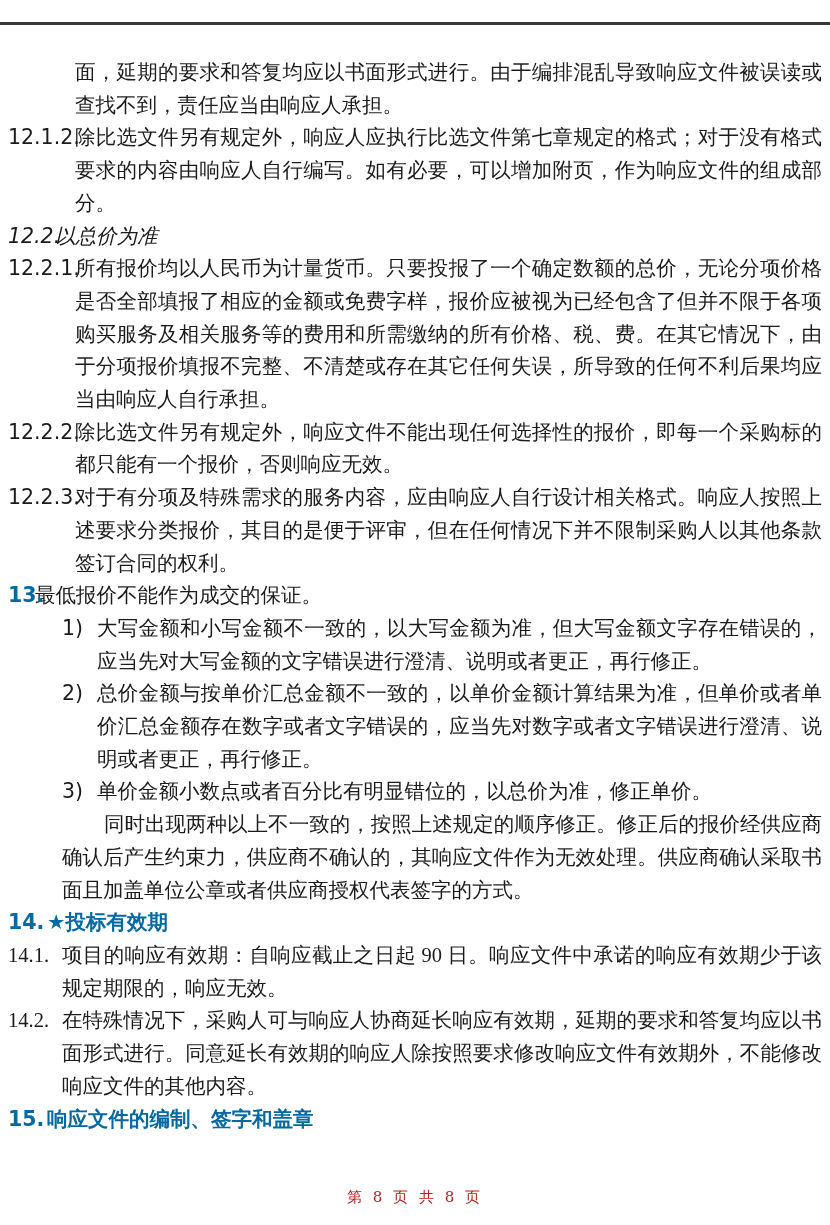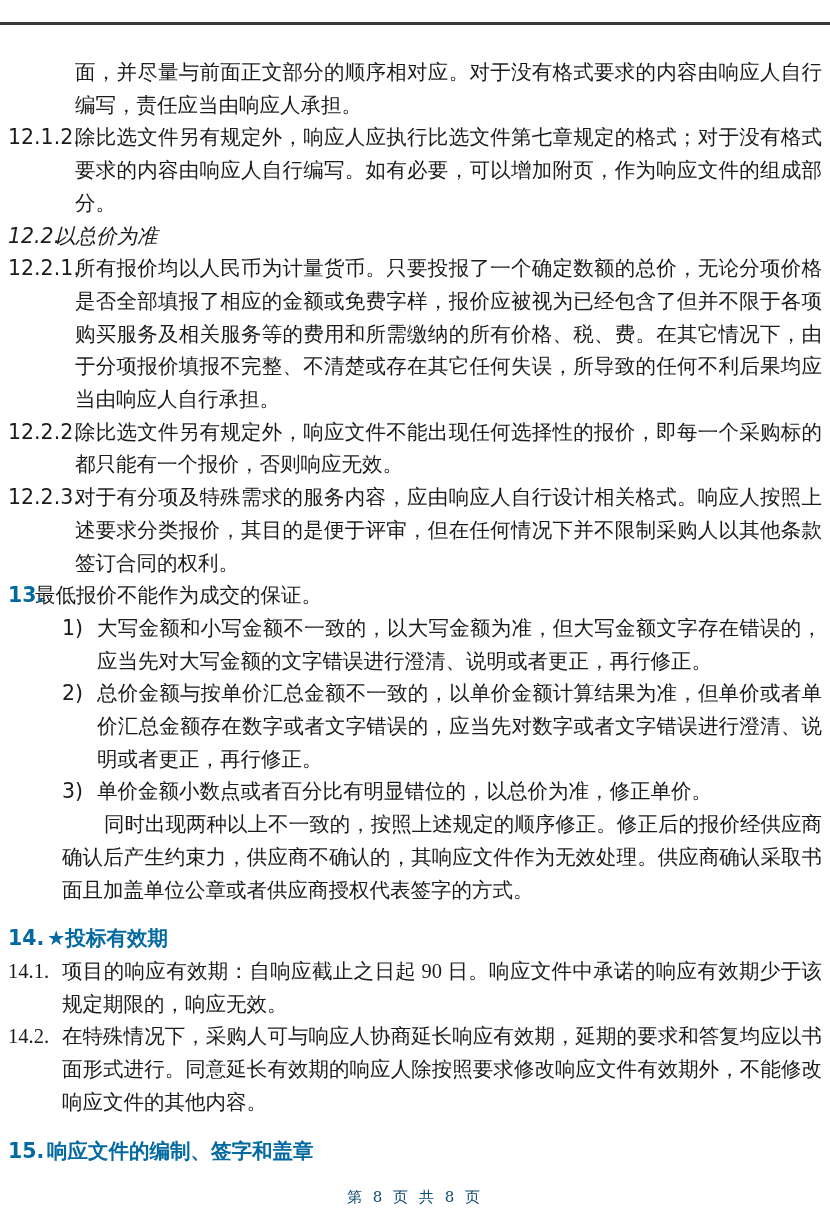--- a/index.html
+++ b/index.html
@@ -36,47 +36,47 @@
   .num {
     position: absolute;
     left: 0;
     top: 0;
     white-space: nowrap;
   }
   .p67 { padding-left: 67px; }
   .p47 { padding-left: 47px; font-style: italic; }
   .p27 { padding-left: 27px; }
   .p54 { padding-left: 54px; font-family: Liberation Serif, serif; }
-  .p39 { padding-left: 39px; margin-top: 16px; }
+  .p39 { padding-left: 39px; }
   .p89 { padding-left: 89px; }
   .p89 .num { left: 54px; }
   .indent2 { text-indent: 42px; }
   .bold { font-weight: bold; color: #0369a1; }
   .footer {
     position: absolute;
     top: 1188px;
     left: 0;
     width: 830px;
     text-align: center;
     font-family: "DejaVu Serif", "Liberation Serif", serif;
     font-size: 15px;
     letter-spacing: 3px;
-    color: #0c4a6e;
+    color: #b91c1c;
   }
 </style>
 </head>
 <body>
 
 <div class="page">
   <div class="header-rule"></div>
 
   <div class="content">
 
     <div class="item p67">
-      <span>面，并尽量与前面正文部分的顺序相对应。对于没有格式要求的内容由响应人自行编写，责任应当由响应人承担。</span>
+      <span>面，延期的要求和答复均应以书面形式进行。由于编排混乱导致响应文件被误读或查找不到，责任应当由响应人承担。</span>
     </div>
 
     <div class="item p67">
       <span class="num">12.1.2.</span>
       <span>除比选文件另有规定外，响应人应执行比选文件第七章规定的格式；对于没有格式要求的内容由响应人自行编写。如有必要，可以增加附页，作为响应文件的组成部分。</span>
     </div>
 
     <div class="item p47">
       <span class="num">12.2.</span>
       <span>以总价为准</span>

